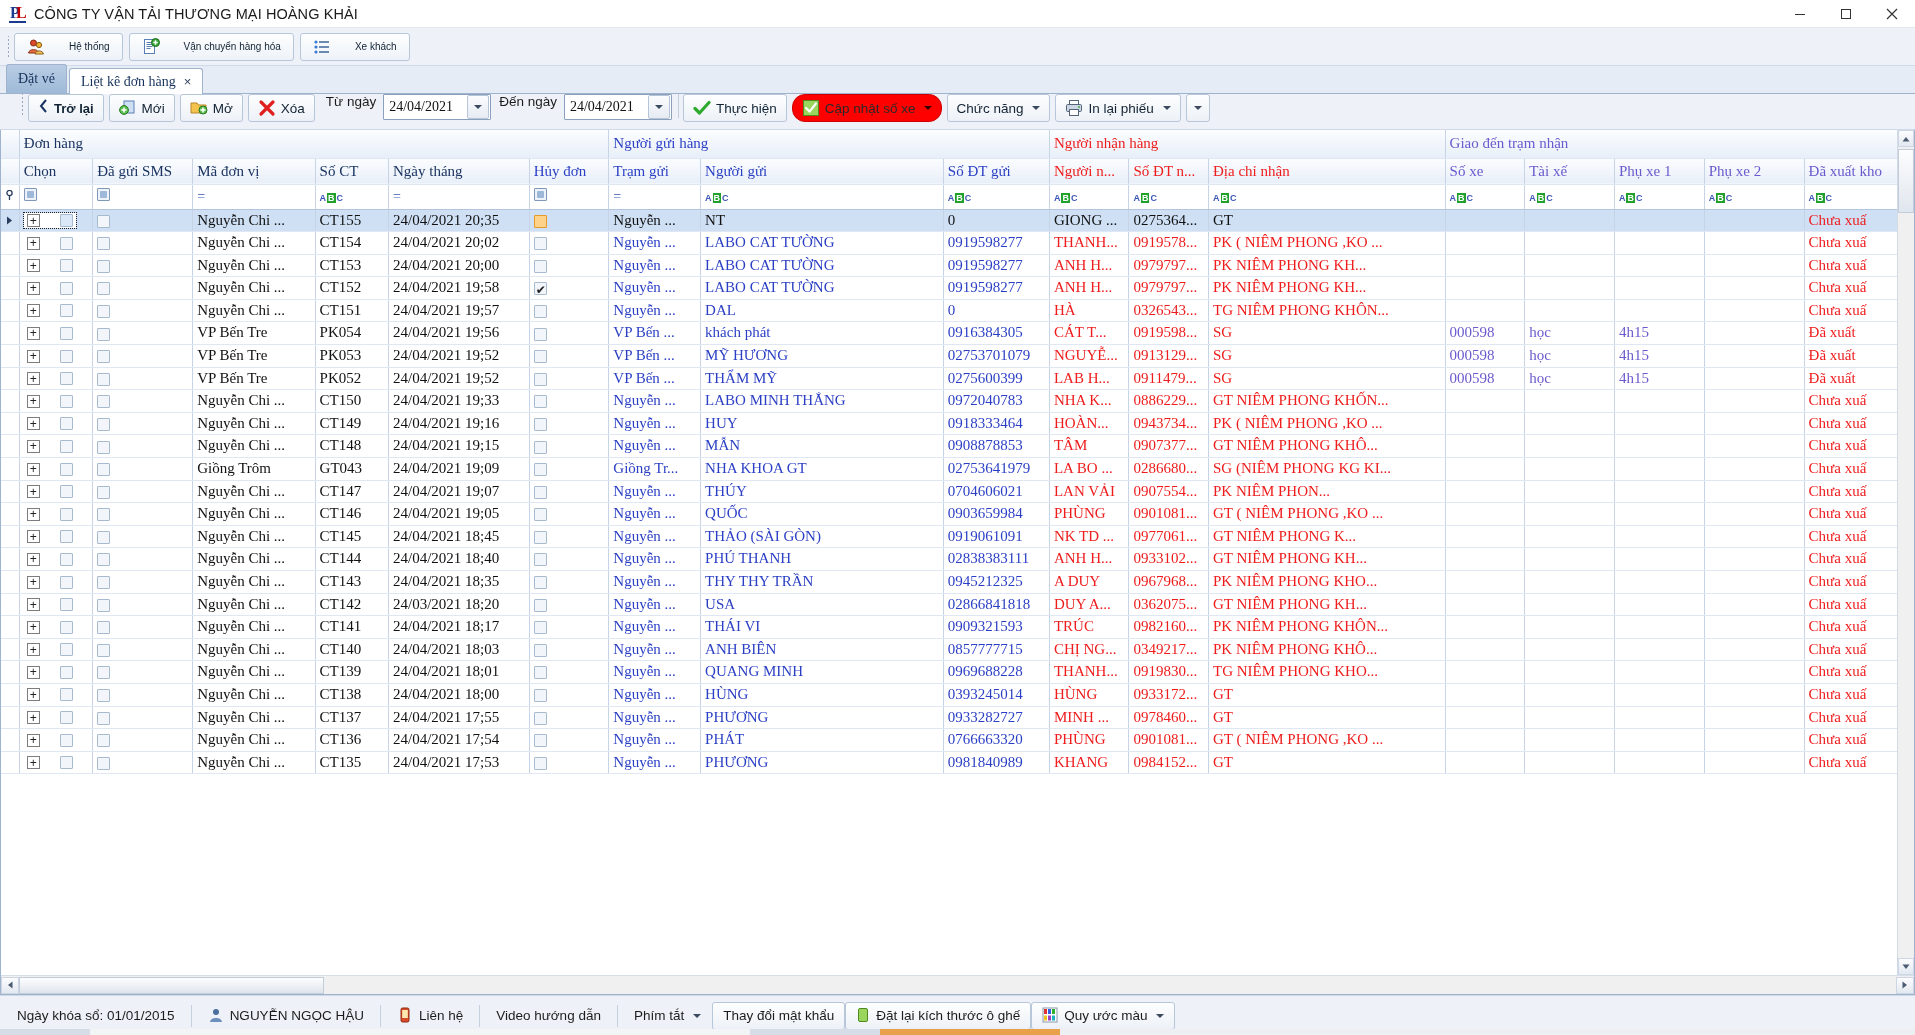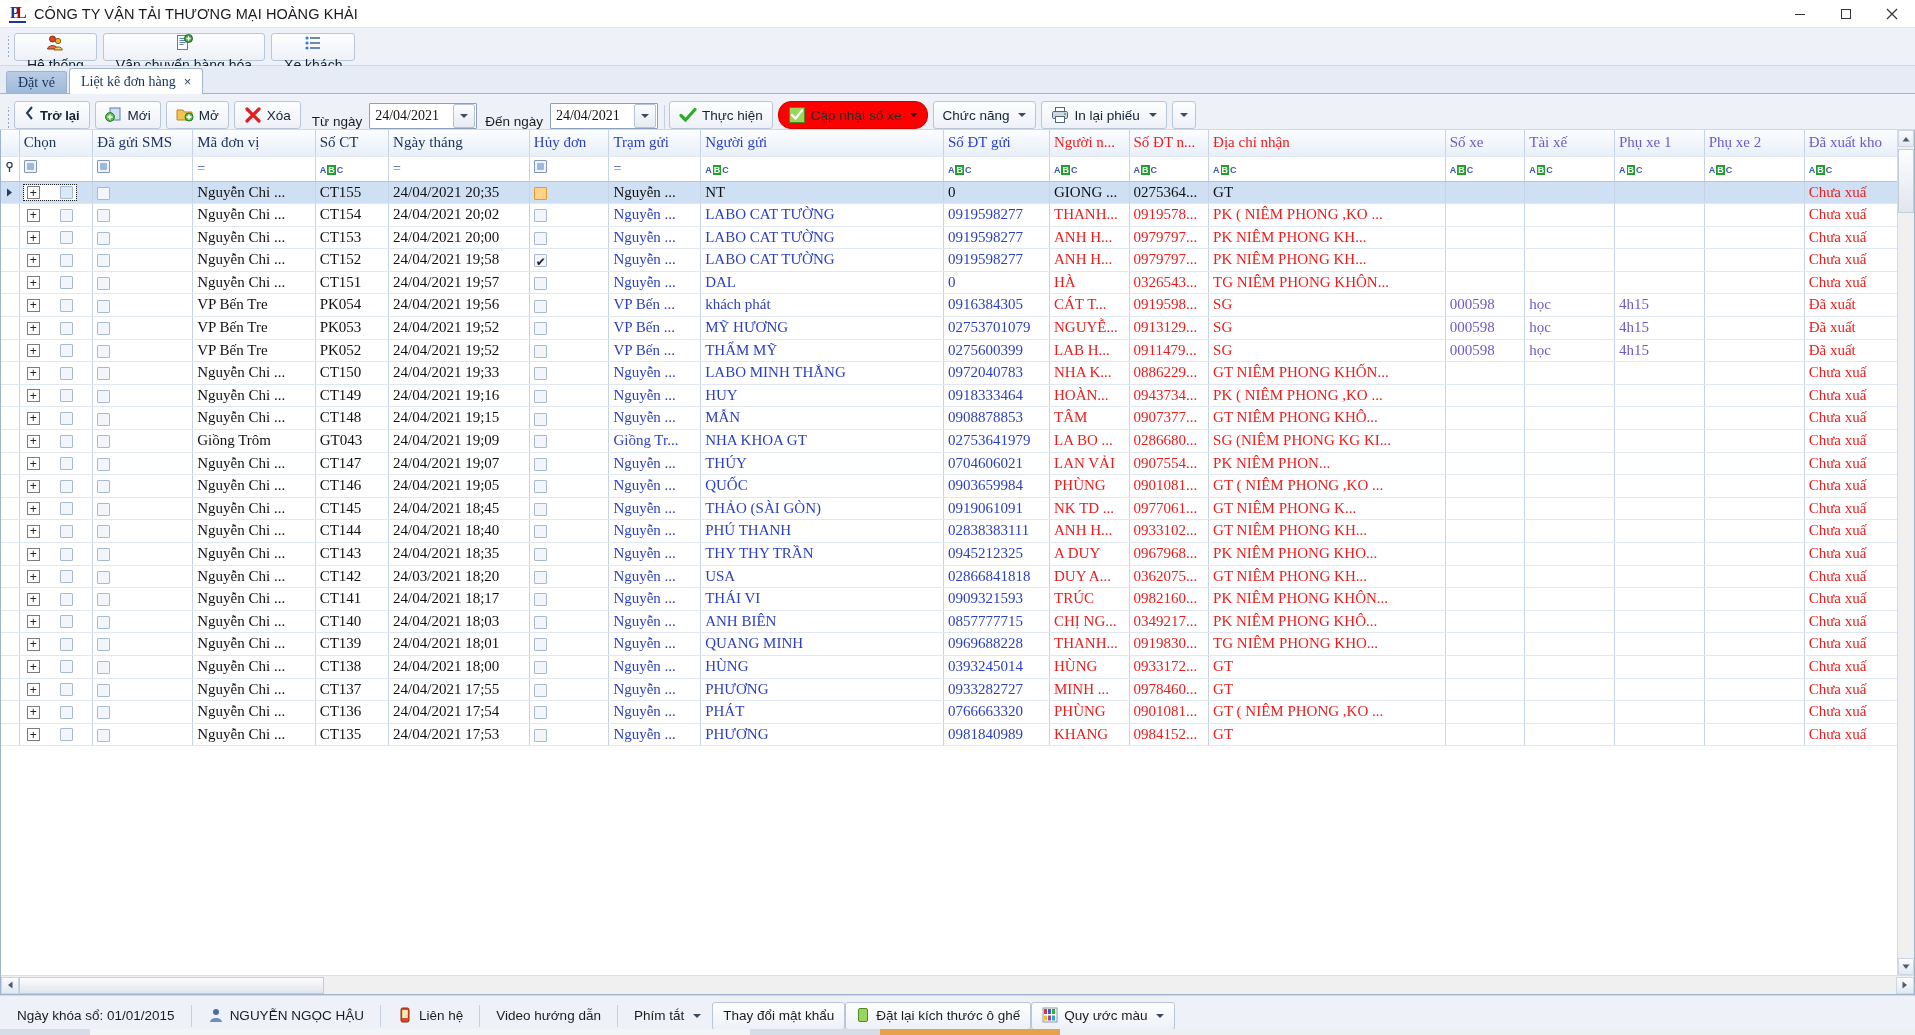--- a/index.html
+++ b/index.html
@@ -62,57 +62,56 @@
     display: flex; align-items: center;
     padding-left: 4px;
     border-bottom: 1px solid #cfd9e8;
   }
   .grip {
     width: 5px; height: 22px; margin: 0 3px 0 2px;
     background-image: radial-gradient(circle, #9aa8bd 1px, transparent 1px);
     background-size: 3px 4px; background-position: 1px 2px;
   }
   .rbtn {
-    height: 28px; display: flex; align-items: center; gap: 5px;
+    height: 28px; display: flex; align-items: center; gap: 24px;
     padding: 0 12px; margin-right: 6px;
     background: linear-gradient(#fdfefe, #eef2f8);
     border: 1px solid #b8c6da; border-radius: 3px;
-    font-size: 14px; color: #123; white-space: nowrap;
+    font-size: 10px; color: #123; white-space: nowrap;
     cursor: default;
-    flex-direction: column;
   }
   .ico { width: 18px; height: 18px; flex: 0 0 18px; position: relative; }
 
   
   .doctabs {
     height: 28px; flex: 0 0 28px;
     background: #e6ecf5;
     display: flex; align-items: flex-end;
     border-bottom: 1px solid #9fb3cd;
     padding-left: 6px;
   }
   .dtab {
-    height: 22px; display: flex; align-items: center; gap: 8px;
+    height: 29px; display: flex; align-items: center; gap: 8px;
     padding: 0 11px; font-size: 14px;
     font-family: "Liberation Serif", serif;
     border: 1px solid #9fb3cd; border-bottom: none;
     border-radius: 3px 3px 0 0; margin-right: 2px;
     color: #16325c; cursor: default;
   }
   .dtab.inactive { background: linear-gradient(#b9cce4, #9ebad8); color:#17325b; }
   .dtab.active { background: #ffffff; position: relative; top: 1px; height: 26px; }
   .dtab .x { font-size: 13px; color: #33455f; font-family: "Liberation Sans", sans-serif; }
 
   
   .toolbar {
     height: 36px; flex: 0 0 36px;
     background: #eef2f8;
-    display: flex; align-items: flex-end;
+    display: flex; align-items: flex-start;
     border-bottom: 1px solid #cfd9e8;
-    padding-left: 4px;
+    padding-left: 18px;
   }
   .tbtn {
     height: 28px; display: flex; align-items: center; gap: 5px;
     padding: 0 9px; margin-right: 5px;
     background: linear-gradient(#fdfefe, #edf1f7);
     border: 1px solid #b8c6da; border-radius: 3px;
     font-size: 13.5px; color: #123; white-space: nowrap; cursor: default;
   }
   .tbtn.red {
     background: #fe0000; border-color:#d10000; color:#2a2a2a; font-weight: normal; border-radius: 13px;
@@ -470,20 +469,27 @@
             <col style="width:78px">
             <col style="width:78px">
             <col style="width:232px">
             <col style="width:78px">
             <col style="width:88px">
             <col style="width:88px">
             <col style="width:98px">
             <col style="width:110px">
           </colgroup>
         <thead>
+          <tr id="grouphdr">
+              <th class="gtop" rowspan="1"></th>
+              <th class="gtop dark" colspan="6">Đơn hàng</th>
+              <th class="gtop blue" colspan="3">Người gửi hàng</th>
+              <th class="gtop red" colspan="3">Người nhận hàng</th>
+              <th class="gtop violet" colspan="5">Giao đến trạm nhận</th>
+            </tr>
           <tr id="colhdr">
               <th></th>
               <th class="dark">Chọn</th>
               <th class="dark">Đã gửi SMS</th>
               <th class="dark">Mã đơn vị</th>
               <th class="dark">Số CT</th>
               <th class="dark">Ngày tháng</th>
               <th class="blue">Hủy đơn</th>
               <th class="blue">Trạm gửi</th>
               <th class="blue">Người gửi</th>

